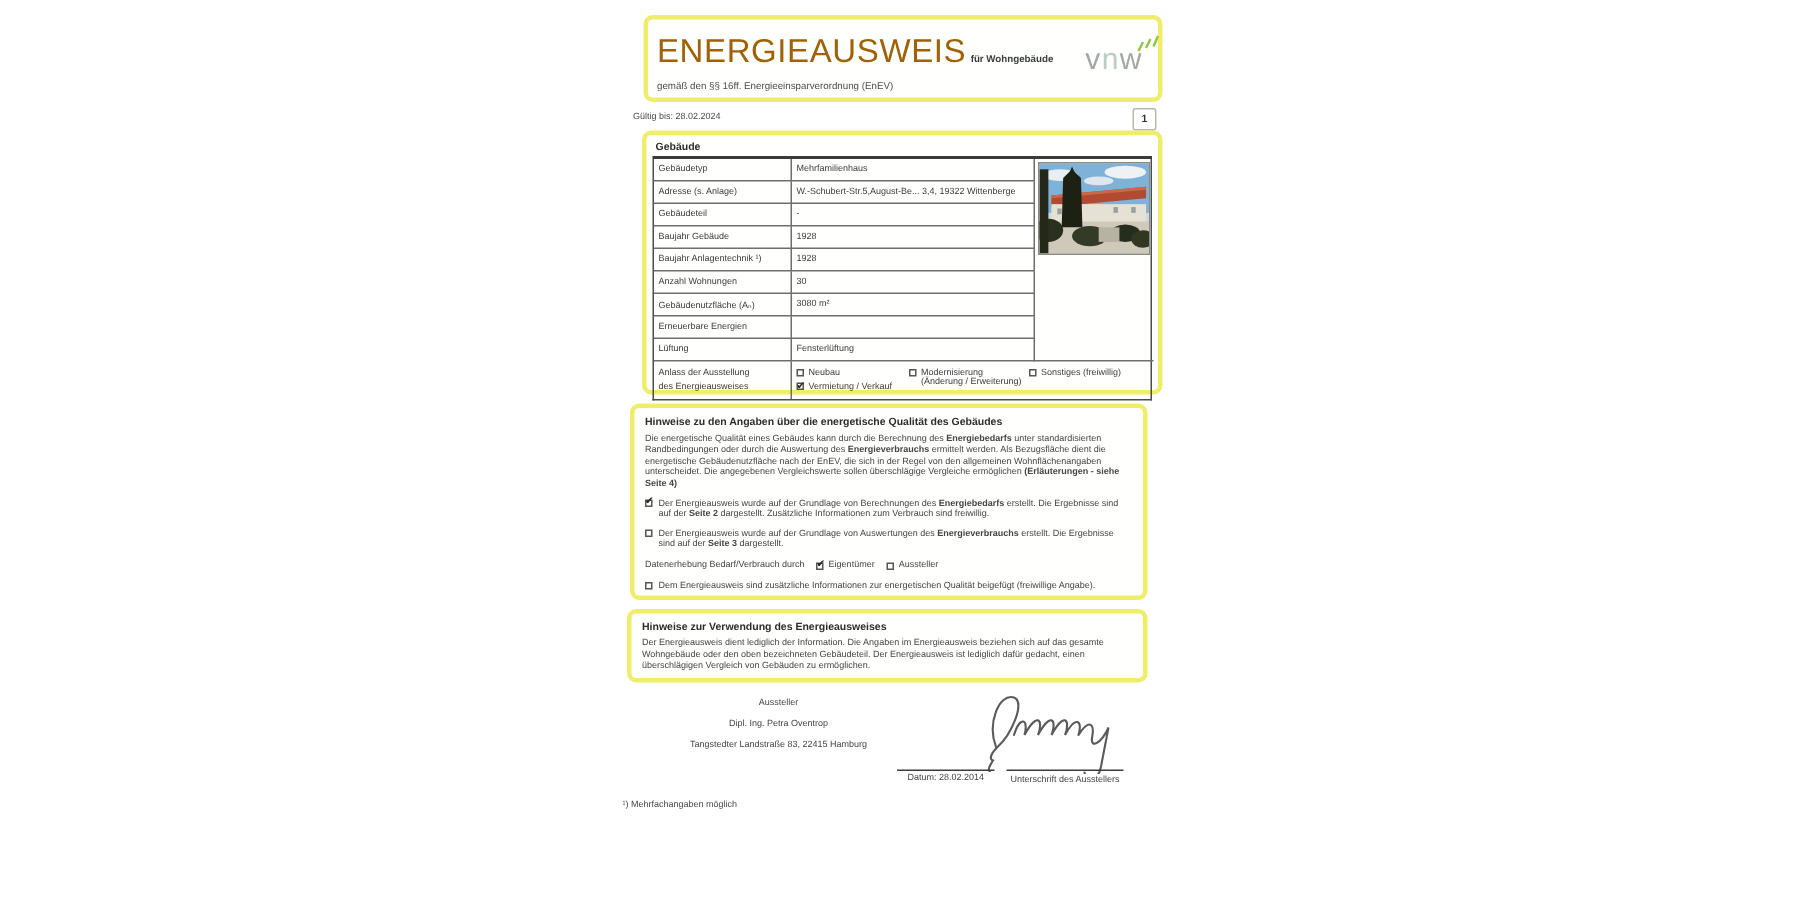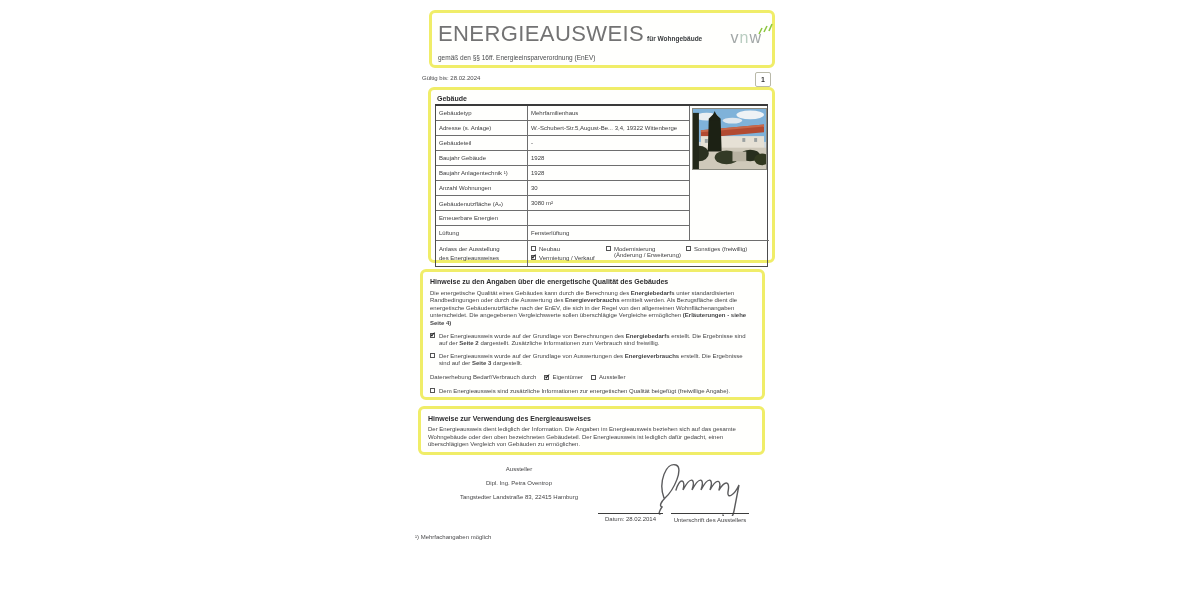--- a/index.html
+++ b/index.html
@@ -4,24 +4,24 @@
 <style>
   * { margin:0; padding:0; box-sizing:border-box; }
   html,body { width:1200px; height:600px; background:#ffffff; overflow:hidden;
               font-family:"Liberation Sans","DejaVu Sans",sans-serif; }
   #doc { position:absolute; left:415px; top:8px; width:366px; height:586px; color:#3e3e40; }
 
   .ybox { position:absolute; background:#fffffd; border:3px solid #f0ed68; border-radius:6px; }
 
   
   #box-header { left:14px; top:2px; width:346px; height:58px; padding:8px 6px 4px 6px; }
-  .title { font-size:22px; letter-spacing:.4px; color:#737373; white-space:nowrap; }
+  .title { font-size:22px; letter-spacing:.4px; color:#a16207; white-space:nowrap; }
   .title-suffix { font-size:6.5px; font-weight:bold; color:#3a3d3f; margin-left:3px; }
   .subtitle { font-size:6.5px; color:#4a4c4e; margin-top:7px; }
-  .logo { position:absolute; right:10px; top:16px; font-size:16px; letter-spacing:1px; }
+  .logo { position:absolute; right:10px; top:16px; font-size:20px; letter-spacing:1px; }
   .logo .lv,.logo .lw { color:#a2a7a7; }
   .logo .ln { color:#b9cdc0; }
   .logo-spark { position:absolute; right:-12px; top:-7px; }
 
   
   #valid-until { position:absolute; left:7px; top:67px; font-size:6px; color:#4a4a4c; }
   #page-box { position:absolute; left:340px; top:64px; width:16px; height:15px; background:#fff;
               border:1px solid #b9b9a9; border-radius:2px; font-size:7px; font-weight:bold;
               display:flex; align-items:center; justify-content:center; color:#333; }
 

